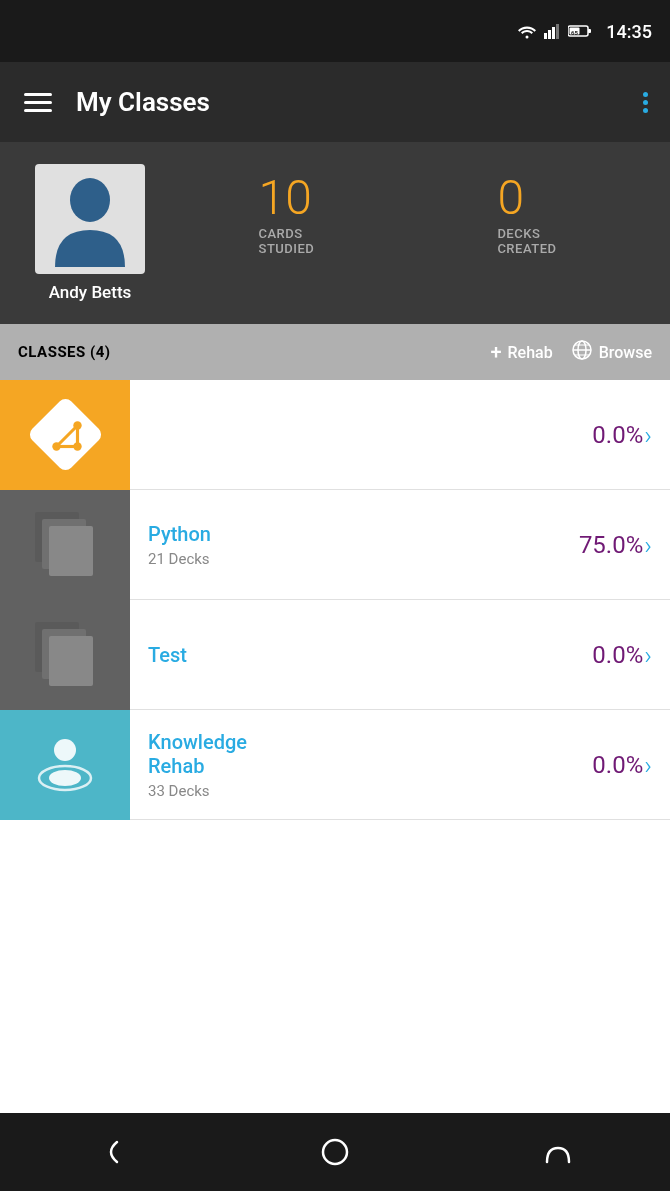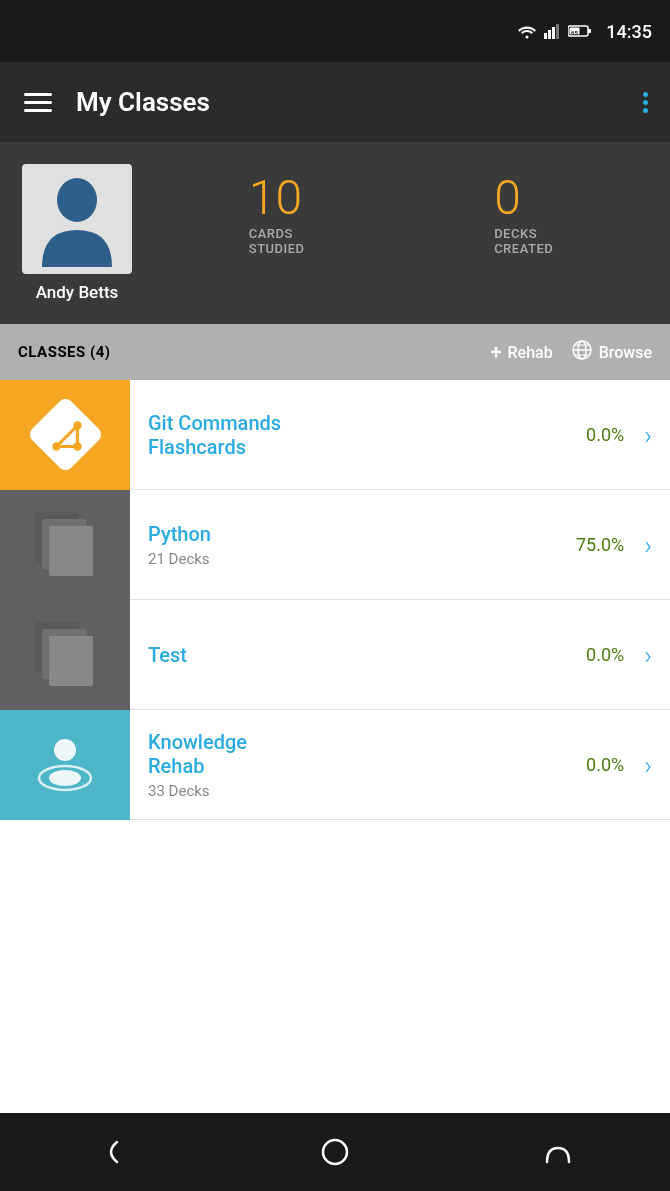--- a/index.html
+++ b/index.html
@@ -88,20 +88,21 @@
       background: #3a3a3a;
       padding: 22px 22px 22px 22px;
       display: flex;
       align-items: flex-start;
       gap: 22px;
     }
     .profile-left {
       display: flex;
       flex-direction: column;
       align-items: center;
+      margin-left: 13px;
     }
     .avatar-box {
       width: 110px;
       height: 110px;
       background: #e0e0e0;
       border-radius: 4px;
       display: flex;
       align-items: center;
       justify-content: center;
       overflow: hidden;
@@ -203,24 +204,24 @@
       font-size: 20px;
       font-weight: 500;
       line-height: 1.2;
     }
     .class-decks {
       color: #888;
       font-size: 15px;
       margin-top: 4px;
     }
     .class-progress {
-      color: #4d7c0f;
-      font-size: 18px;
+      color: #701a75;
+      font-size: 24px;
       font-weight: 400;
-      margin-right: 20px;
+      margin-right: 1px;
     }
     .chevron {
       color: #29abe2;
       font-size: 26px;
       font-weight: 300;
     }
 
     
     .bottom-nav {
       position: absolute;
@@ -360,21 +361,20 @@
           <circle cx="10" cy="30" r="4" fill="#f5a623"></circle>
           <circle cx="30" cy="10" r="4" fill="#f5a623"></circle>
           <circle cx="30" cy="30" r="4" fill="#f5a623"></circle>
           <line x1="10" y1="30" x2="30" y2="10" stroke="#f5a623" stroke-width="3"></line>
           <line x1="30" y1="10" x2="30" y2="30" stroke="#f5a623" stroke-width="3"></line>
           <line x1="10" y1="30" x2="30" y2="30" stroke="#f5a623" stroke-width="3"></line>
         </g>
       </svg>
     </div>
     <div class="class-info">
-      <div class="class-name">Git Commands<br>Flashcards</div>
     </div>
     <span class="class-progress">0.0%</span>
     <span class="chevron">›</span>
   </div>
 
   <div class="class-item">
     <div class="class-icon gray-bg">
       <div class="pages-icon">
         <div class="page page1"></div>
         <div class="page page2"></div>

